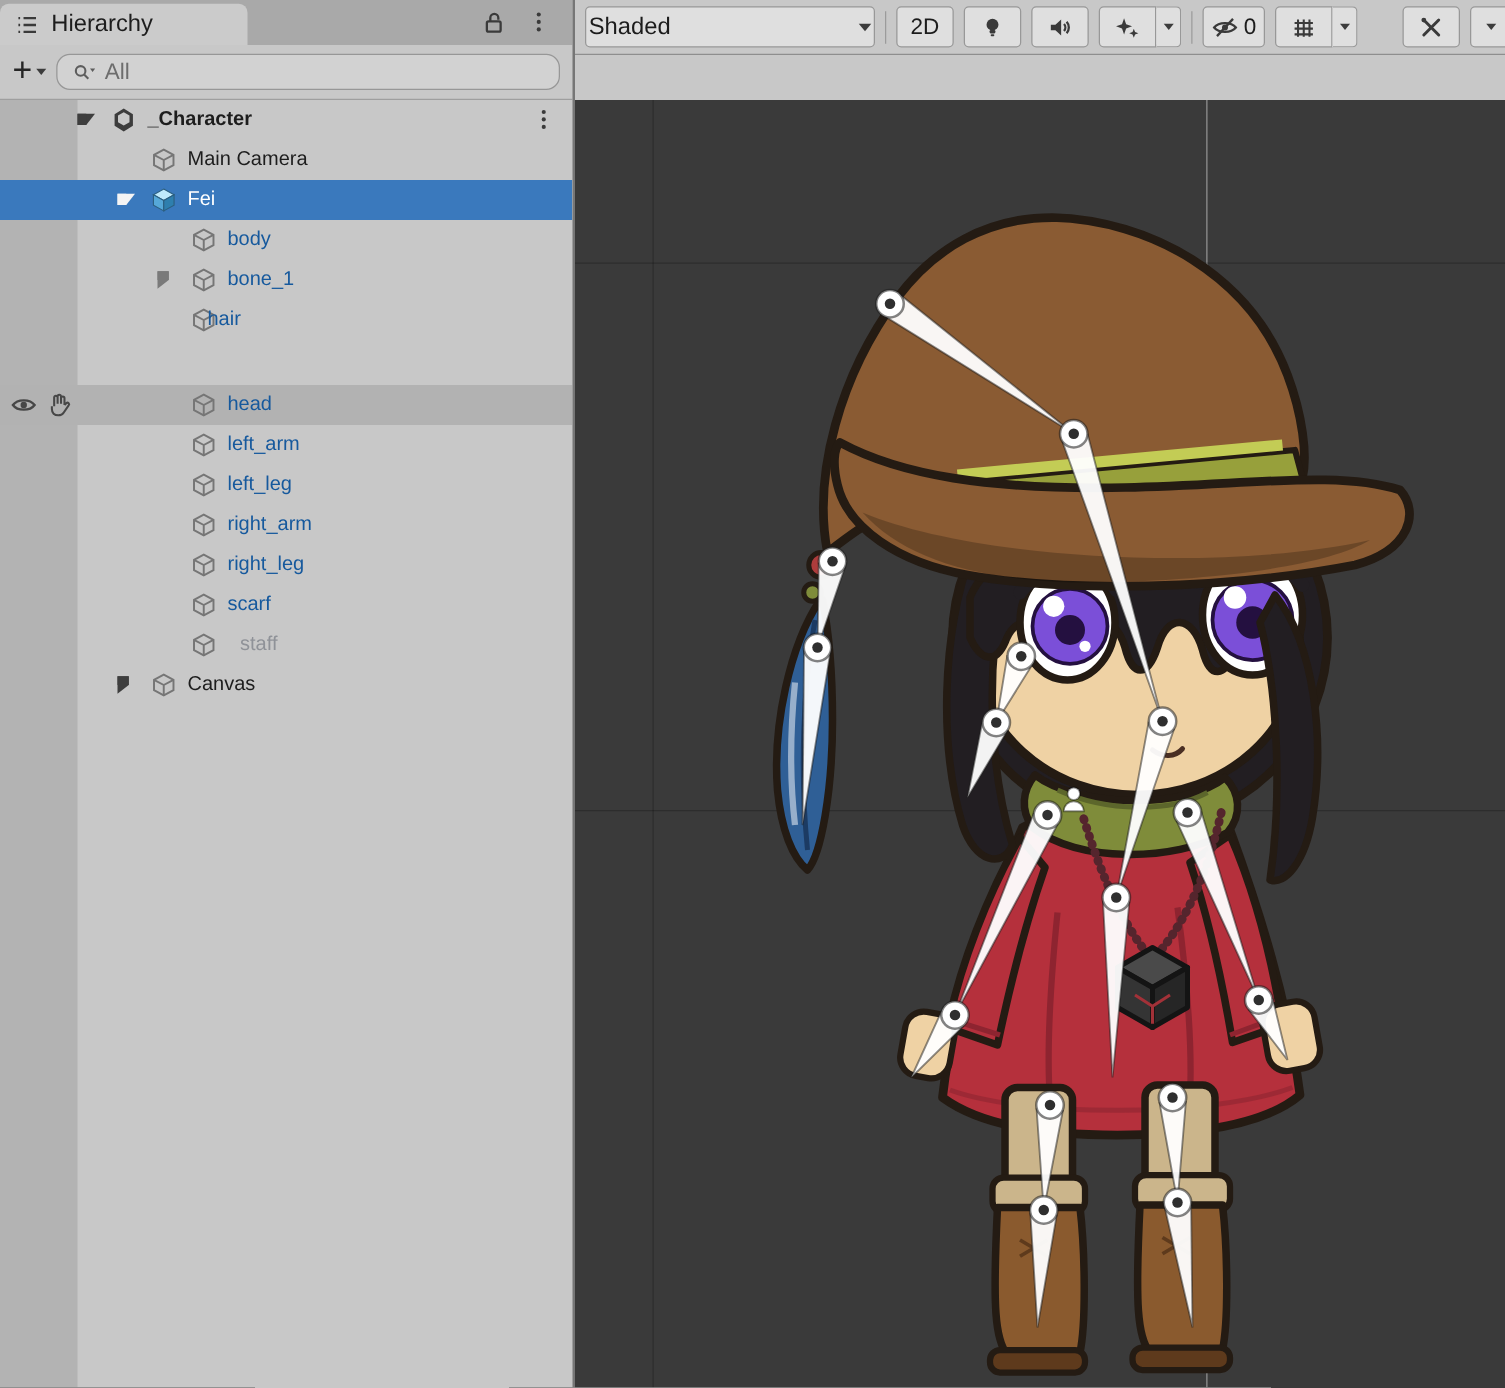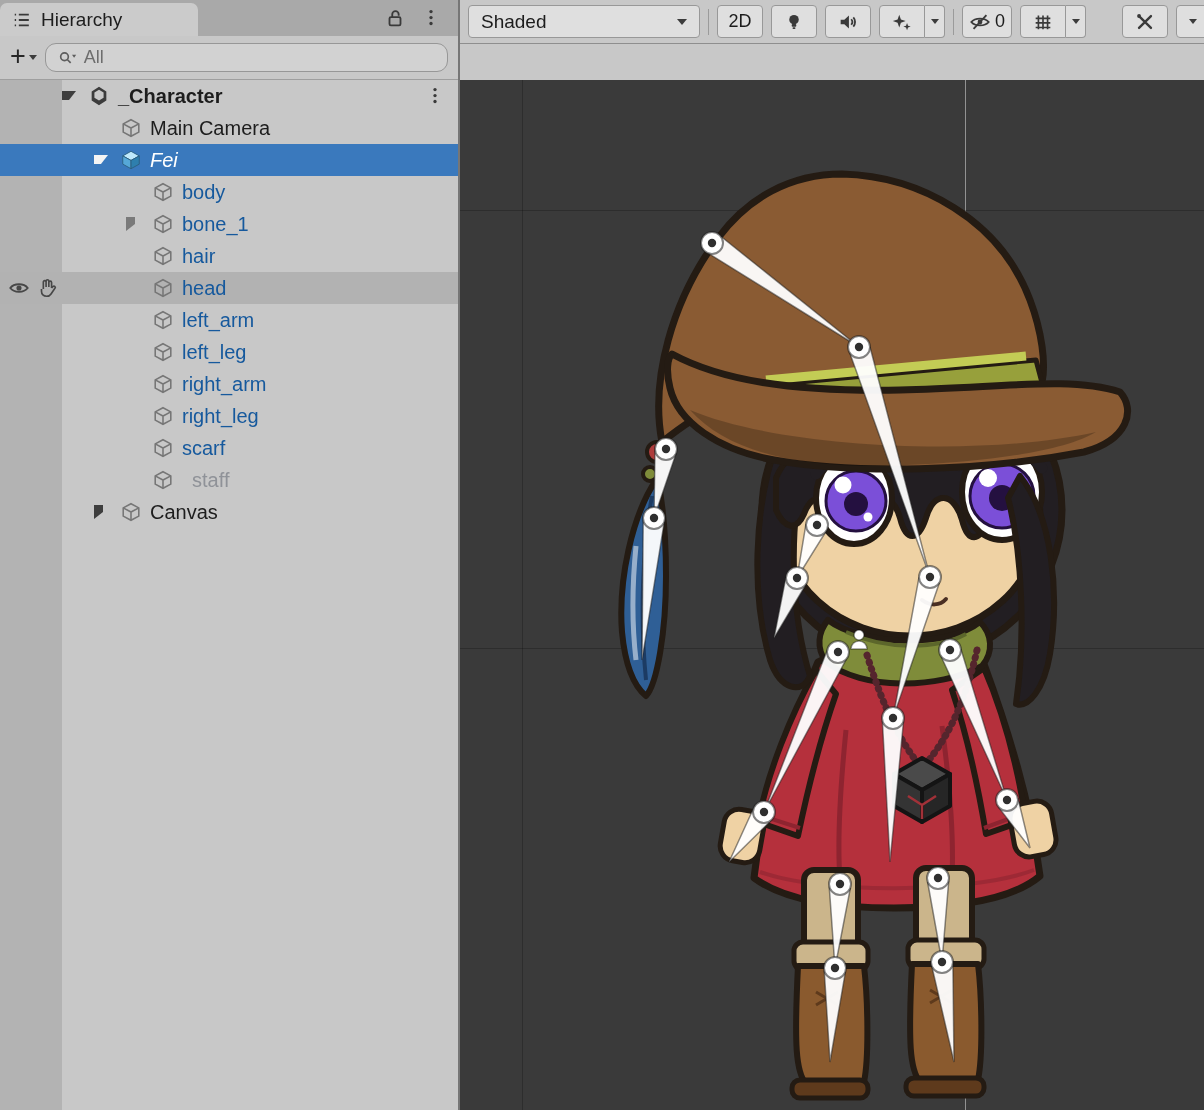--- a/index.html
+++ b/index.html
@@ -26,44 +26,44 @@
          border-top:6px solid #3c3c3c;display:inline-block;}
   .caret.small{border-left-width:4px;border-right-width:4px;border-top-width:5px;}
   .search{flex:1;height:29px;background:#D2D2D2;border:1px solid #979797;border-radius:11px;
           display:flex;align-items:center;gap:6px;padding:0 10px;box-sizing:border-box;}
   .search .stext{font-size:18px;color:#6d6d6d;}
   .search svg{display:block}
 
   .tree{position:relative;height:1030px;overflow:hidden;}
   .gutter{position:absolute;left:0;top:0;bottom:0;width:62px;background:rgba(0,0,0,0.10);}
   .trow{position:relative;height:32px;width:100%;}
-  .trow.selected{background:var(--c-selection);font-style:italic;}
-  .trow.hover{background:#B2B2B2;}
+  .trow.selected{background:var(--c-selection);}
+  .trow.hover{background:#B2B2B2;margin-top:36px;}
   .ricon{position:absolute;top:5px;width:22px;height:22px;}
   .ricon svg{display:block}
-  .lbl{position:absolute;top:0;font-size:20px;line-height:32px;white-space:nowrap;}
+  .lbl{position:absolute;top:0;font-size:16px;line-height:32px;white-space:nowrap;}
   .t-dark{color:#1d1d1d}.t-blue{color:var(--c-prefabText)}.t-white{color:#ffffff}.t-muted{color:#8f9298}
   .bold{font-weight:700}
   .exp{position:absolute;top:50%;margin-top:-5px;width:0;height:0;}
   .exp.open{border-left:7px solid transparent;border-right:7px solid transparent;border-top:9px solid;}
   .exp.closed{border-top:7px solid transparent;border-bottom:7px solid transparent;border-left:9px solid;margin-top:-7px;}
   .exp.dark{border-top-color:#3e3e3e;border-left-color:#3e3e3e}
   .exp.light{border-top-color:#f4f4f4;border-left-color:#f4f4f4}
   .exp.gray{border-top-color:#7a7a7a;border-left-color:#7a7a7a}
   .rkebab{position:absolute;right:12px;top:5px;width:22px;height:22px;}
   .gicon{position:absolute;top:5px;width:22px;height:22px;}
 
   
   .scene{position:absolute;left:458px;top:0;width:746px;height:1110px;
          border-left:2px solid #767676;box-sizing:border-box;background:var(--c-panelBg);}
   .scene .tab{left:10px;}
   .s-toolbar{height:44px;background:var(--c-panelBg);display:flex;align-items:center;
              padding:0 8px;gap:8px;border-bottom:1px solid #8e8e8e;box-sizing:border-box;}
   .dd{width:232px;height:33px;background:#DFDFDF;border:1px solid #989898;border-radius:4px;
-      display:flex;align-items:center;padding:0 12px;font-size:19px;color:#1c1c1c;box-sizing:border-box;}
+      display:flex;align-items:center;padding:0 2px;font-size:19px;color:#1c1c1c;box-sizing:border-box;}
   .dd .caret{margin-left:auto;}
   .tbtn{height:33px;min-width:46px;background:#DFDFDF;border:1px solid #989898;border-radius:4px;
         display:flex;align-items:center;justify-content:center;gap:4px;
         font-size:18px;color:#1c1c1c;font-family:inherit;padding:0 6px;box-sizing:border-box;}
   .tbtn svg{display:block}
   .splitgrp{display:flex;}
   .splitgrp .split-l{border-radius:4px 0 0 4px;}
   .splitgrp .caret-part{min-width:20px;width:20px;padding:0;border-left:none;border-radius:0 4px 4px 0;}
   .vsep{width:1px;height:26px;background:#9b9b9b;}
   .pushright{margin-left:auto;}
@@ -181,21 +181,21 @@
           </span>
           <span class="lbl t-blue" style="left: 182px;">bone_1</span>
         </div>
         <div class="trow">
           <span class="ricon" style="left: 152px;">
             <svg width="22" height="22" viewBox="0 0 24 24" fill="none" stroke="#767676" stroke-width="1.7">
               <path d="M12 3 20.5 7.5 V16.5 L12 21 3.5 16.5 V7.5 Z"></path>
               <path d="M3.5 7.5 12 12 20.5 7.5 M12 12 V21"></path>
             </svg>
           </span>
-          <span class="lbl t-blue" style="left: 182px;">hair</span>
+          <span class="lbl t-blue" style="left: 166px;">hair</span>
         </div>
         <div class="trow hover">
           <span class="gicon" style="left: 8px;"><svg width="22" height="22" viewBox="0 0 24 24" fill="none" stroke="#474747" stroke-width="2">
               <path d="M2.5 12 C6.5 6.5 17.5 6.5 21.5 12 C17.5 17.5 6.5 17.5 2.5 12 Z"></path>
               <circle cx="12" cy="12" r="2.8" fill="#474747" stroke="none"></circle>
             </svg></span>
           <span class="gicon" style="left: 36px;"><svg width="22" height="22" viewBox="0 0 24 24" fill="none" stroke="#474747" stroke-width="1.8">
               <path d="M8 13 V5.5 a1.5 1.5 0 0 1 3 0 V11 M11 11 V4.5 a1.5 1.5 0 0 1 3 0 V11 M14 11 V6 a1.5 1.5 0 0 1 3 0 V12 M17 12 l1.6-1.6 a1.4 1.4 0 0 1 2 2 L16.4 18.5 c-1 1.6-2.5 2.5-4.8 2.5 c-3.4 0-5.6-2-5.6-5.5 V13"></path>
             </svg></span>
           <span class="ricon" style="left: 152px;">

